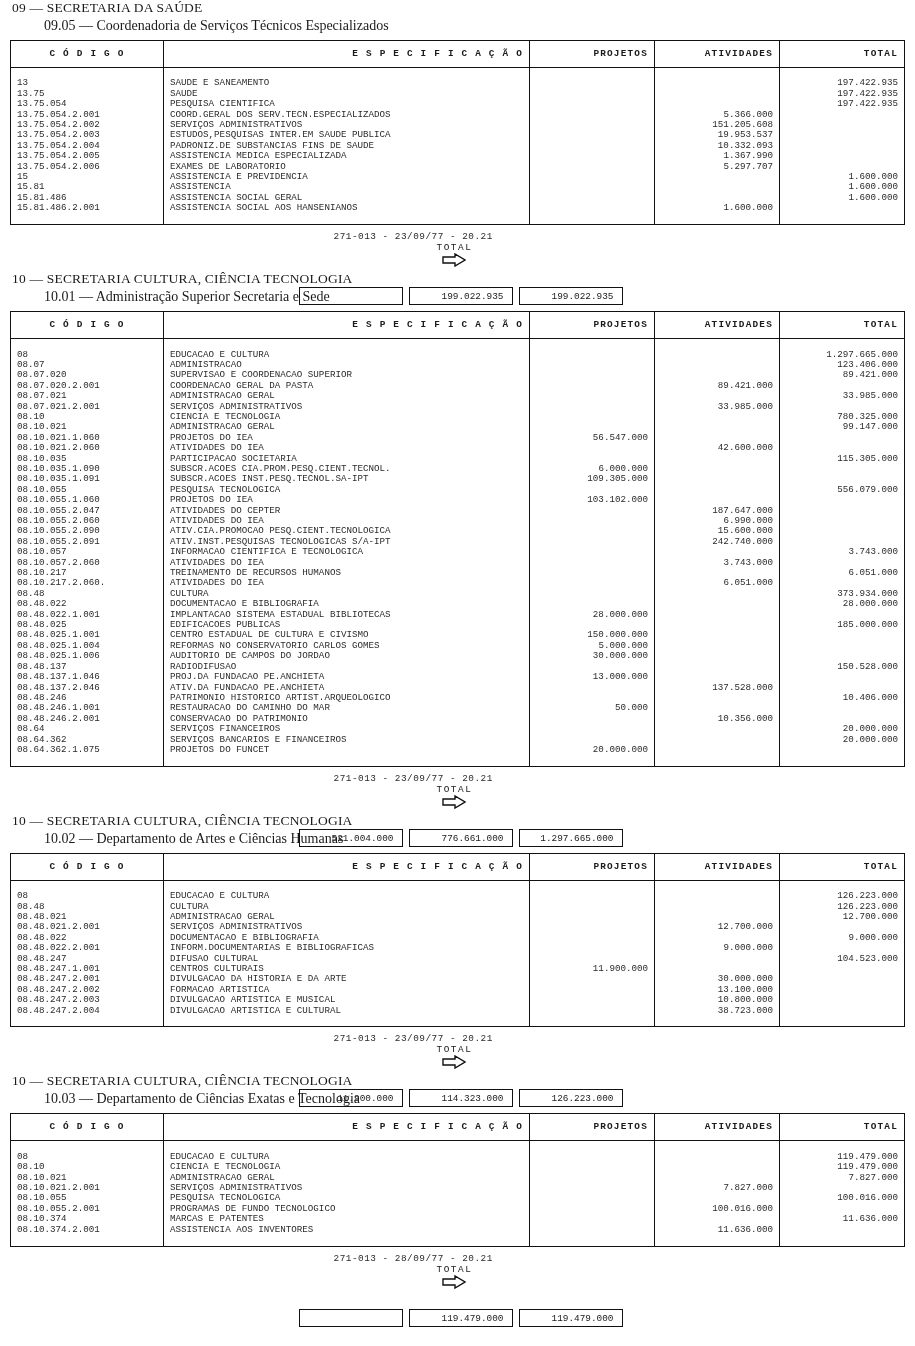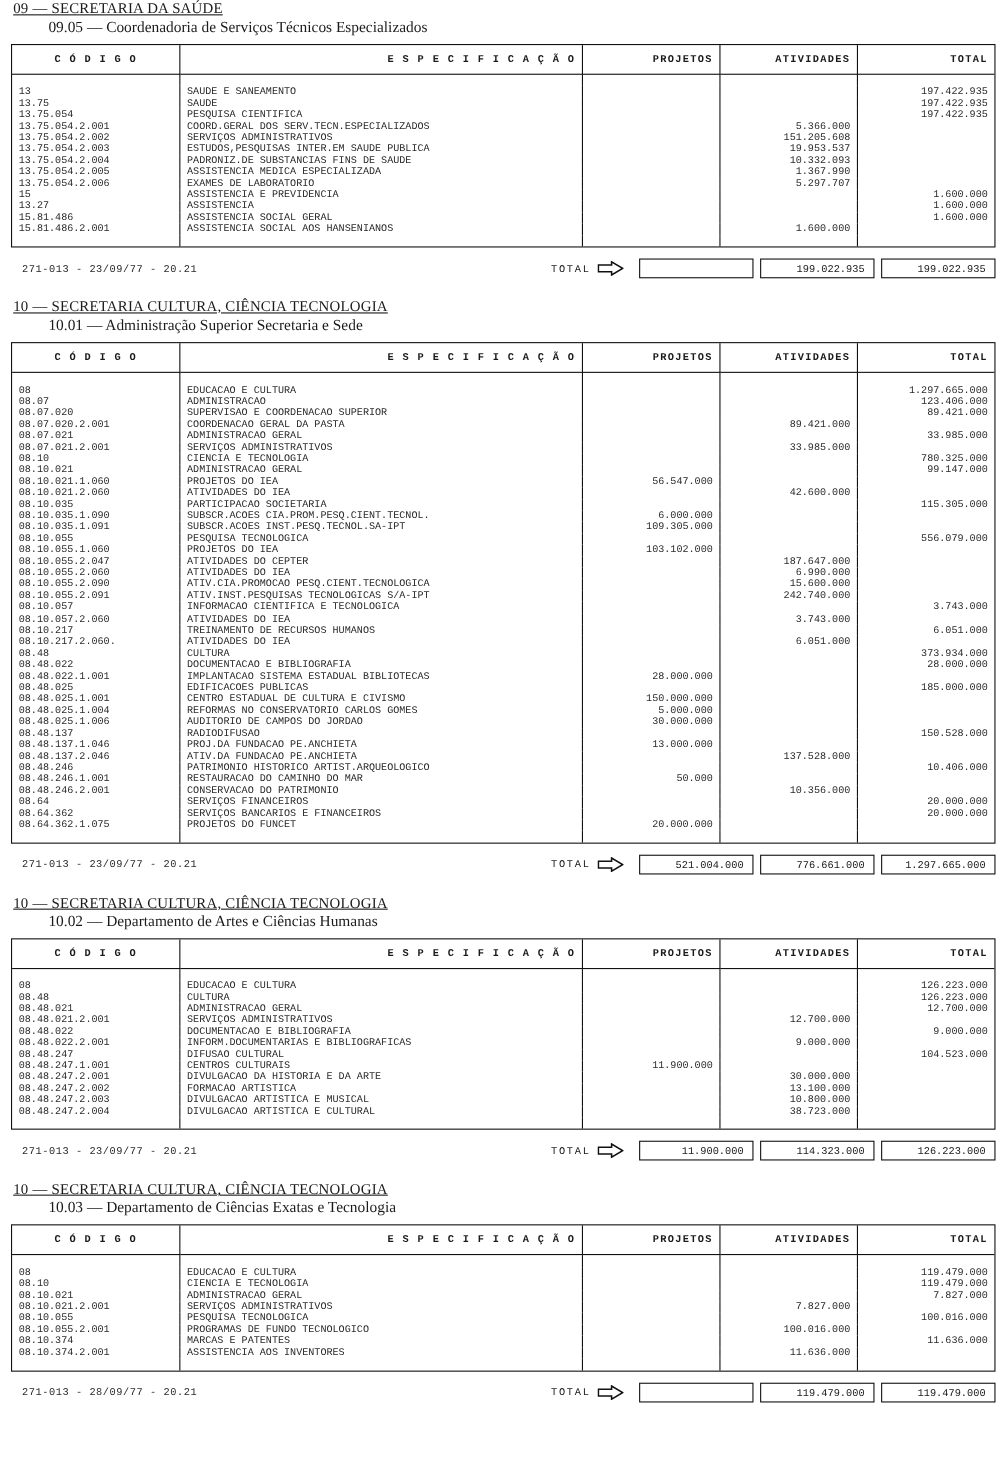--- a/index.html
+++ b/index.html
@@ -22,21 +22,20 @@
   }
 
   
   .sec-head {
     font-family: "Liberation Serif", serif;
     font-size: 13.5px;
     letter-spacing: 0.2px;
     padding: 0 0 0 12px;
     margin: 0;
     white-space: nowrap;
-    text-decoration: underline;
   }
   .sec-sub {
     font-family: "Liberation Serif", serif;
     font-size: 14px;
     padding: 2px 0 0 44px;
     margin: 0 0 6px 0;
     white-space: nowrap;
   }
 
   
@@ -86,20 +85,21 @@
 
   
   .foot {
     position: relative;
     display: flex;
     align-items: center;
     margin: 6px 10px 0 10px;
     height: 26px;
     font-family: "Liberation Mono", monospace;
     font-size: 9.4px;
+    flex-direction: column;
   }
   .foot .stamp {
     width: 258px;
     padding-left: 10px;
     letter-spacing: 0.5px;
     color: #2b2b2b;
   }
   .foot .total-label {
     flex: 1;
     text-align: right;
@@ -116,20 +116,21 @@
   .sumbox {
     border: 1.5px solid #111;
     height: 18px;
     line-height: 18px;
     text-align: right;
     padding: 0 8px;
     margin-left: 6px;
     box-sizing: border-box;
     font-family: "Liberation Mono", monospace;
     font-size: 9.4px;
+    margin-top: 20px;
   }
   .sumbox.w-proj { width: 104px; }
   .sumbox.w-ativ { width: 104px; }
   .sumbox.w-tot  { width: 104px; }
   .sumbox.empty { color: transparent; }
 
   .block { margin-bottom: 14px; }
   .gap-top { margin-top: 10px; }
 </style>
 </head>
@@ -223,21 +224,21 @@
                 <td class="c-tot">&nbsp;</td>
               </tr>
               <tr>
                 <td class="c-cod">15</td>
                 <td class="c-esp">ASSISTENCIA E PREVIDENCIA</td>
                 <td class="c-proj">&nbsp;</td>
                 <td class="c-ativ">&nbsp;</td>
                 <td class="c-tot">1.600.000</td>
               </tr>
               <tr>
-                <td class="c-cod">13.27</td>
+                <td class="c-cod">15.81</td>
                 <td class="c-esp">ASSISTENCIA</td>
                 <td class="c-proj">&nbsp;</td>
                 <td class="c-ativ">&nbsp;</td>
                 <td class="c-tot">1.600.000</td>
               </tr>
               <tr>
                 <td class="c-cod">15.81.486</td>
                 <td class="c-esp">ASSISTENCIA SOCIAL GERAL</td>
                 <td class="c-proj">&nbsp;</td>
                 <td class="c-ativ">&nbsp;</td>

